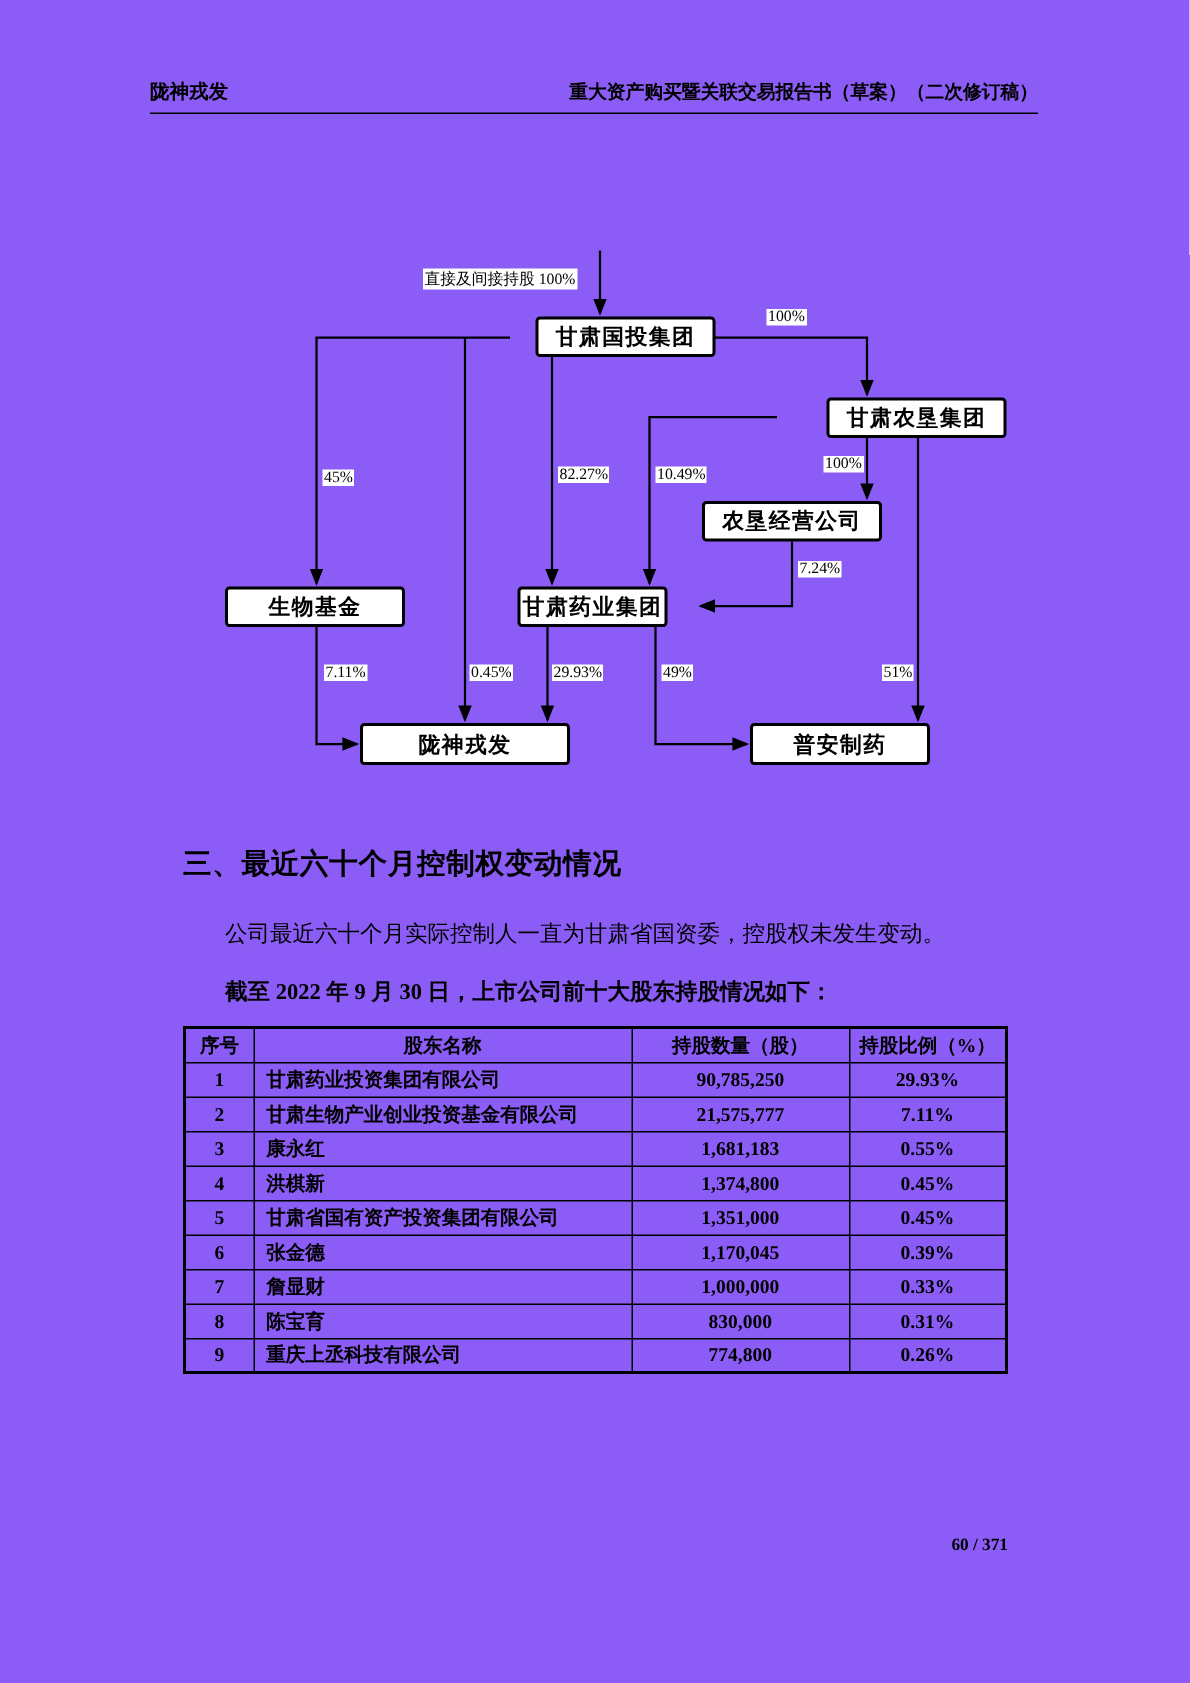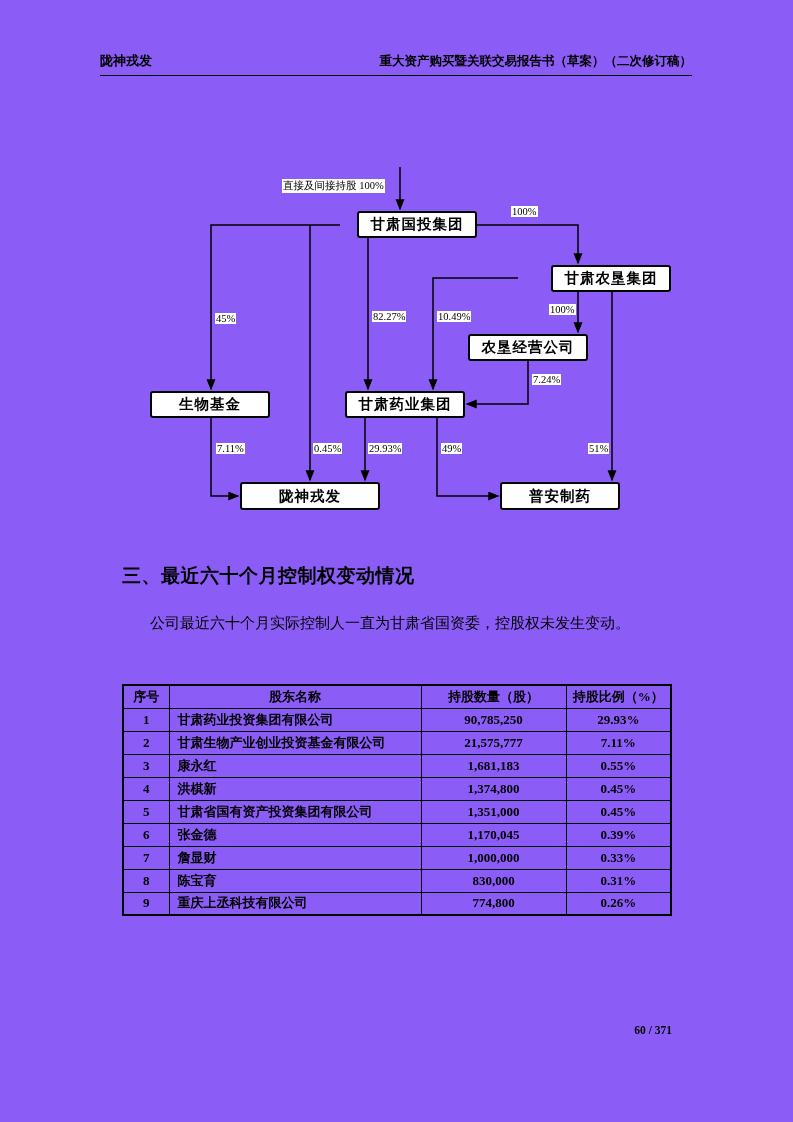--- a/index.html
+++ b/index.html
@@ -18,21 +18,21 @@
   .diagram { position:absolute; left:0; top:0; width:793px; height:560px; }
   .diagram svg { position:absolute; left:0; top:0; }
   .node { position:absolute; border:2px solid #000; border-radius:3px; background:#fff;
     display:flex; align-items:center; justify-content:center;
     font-size:14.5px; font-weight:bold; letter-spacing:1px; }
   .n-gzw { left:322px; top:139px; width:156px; height:28px; }
   .n-gt  { left:340px; top:211px; width:120px; height:27px;margin-left:17px; }
   .n-nk  { left:518px; top:265px; width:120px; height:27px;margin-left:33px; }
   .n-jy  { left:468px; top:334px; width:120px; height:27px; }
   .n-sw  { left:150px; top:391px; width:120px; height:27px; }
-  .n-yy  { left:345px; top:391px; width:120px; height:27px; }
+  .n-yy  { left:345px; top:391px; width:100px; height:27px; }
   .n-ls  { left:240px; top:482px; width:140px; height:28px; }
   .n-pa  { left:500px; top:482px; width:120px; height:28px; }
   .elabel { position:absolute; font-size:10.5px; background:#fff; padding:0 1px; white-space:nowrap; }
   .e1 { left:282px; top:179px; }
   .e2 { left:511px; top:206px; }
   .e3 { left:215px; top:313px; }
   .e4 { left:372px; top:311px; }
   .e5 { left:437px; top:311px; }
   .e6 { left:549px; top:304px; }
   .e7 { left:532px; top:374px; }
@@ -111,20 +111,21 @@
     <div class="elabel e7">7.24%</div>
     <div class="elabel e8">7.11%</div>
     <div class="elabel e9">0.45%</div>
     <div class="elabel e10">29.93%</div>
     <div class="elabel e11">49%</div>
     <div class="elabel e12">51%</div>
   </div>
 
   <div class="sec-heading">三、最近六十个月控制权变动情况</div>
   <p class="para1">公司最近六十个月实际控制人一直为甘肃省国资委，控股权未发生变动。</p>
+  <p class="para2">截至 2022 年 9 月 30 日，上市公司前十大股东持股情况如下：</p>
 
   <table class="holders">
     <colgroup>
       <col class="col-no">
         <col class="col-name">
         <col class="col-shares">
         <col class="col-ratio">
     </colgroup>
     <thead>
       <tr>

